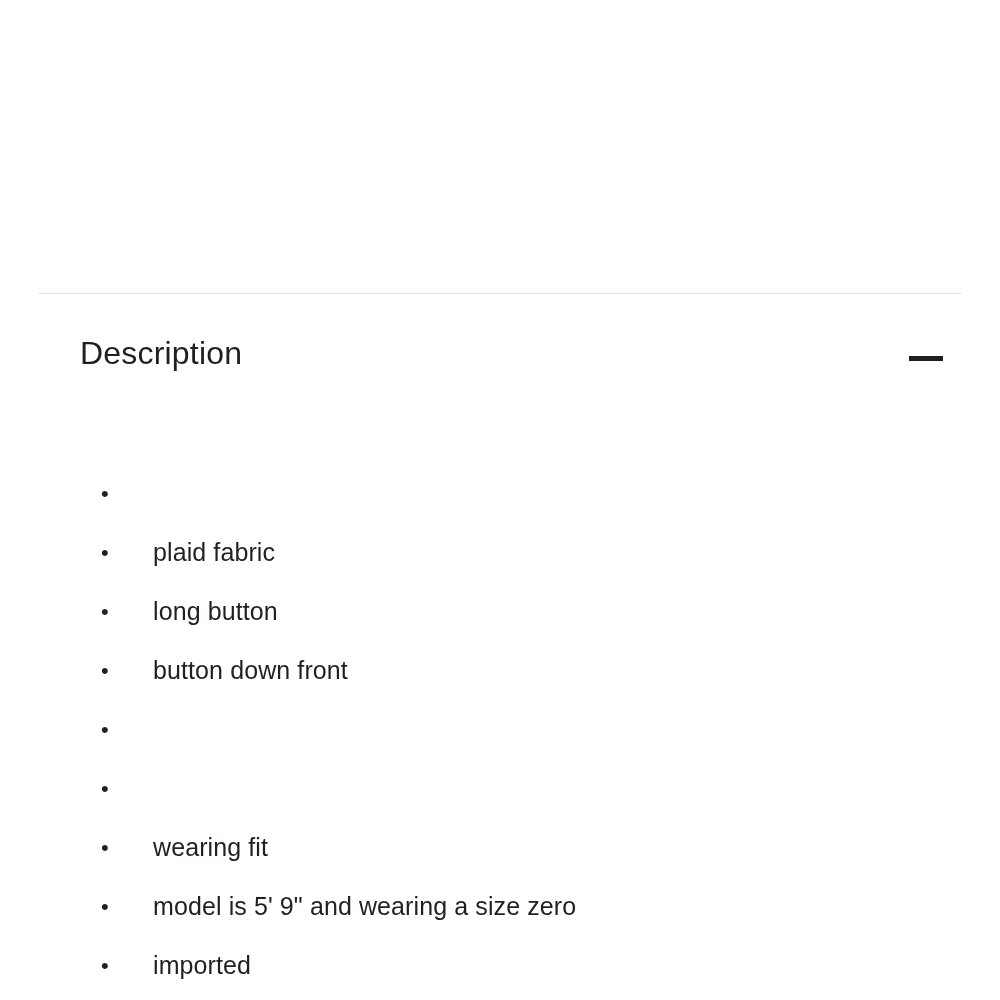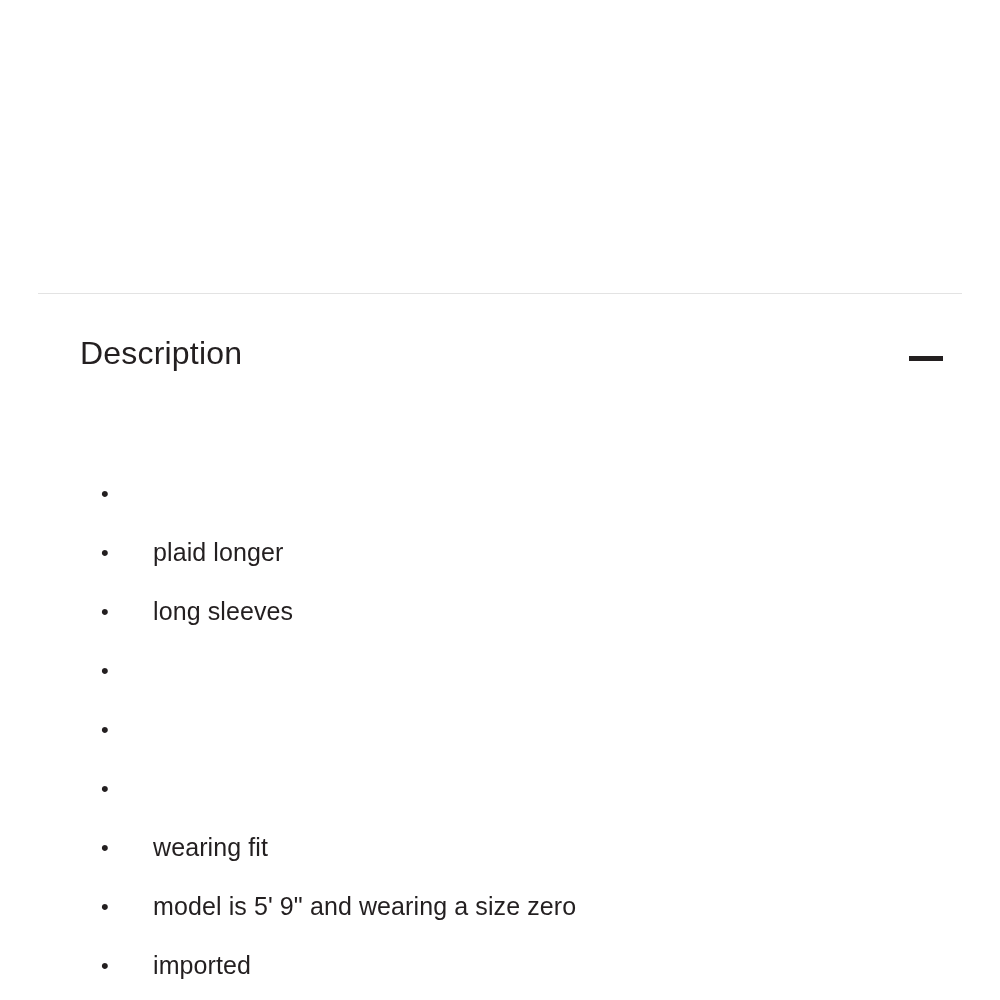--- a/index.html
+++ b/index.html
@@ -116,28 +116,29 @@
         <span class="bar"></span>
       </button>
     </div>
 
     <ul class="desc-list">
       <li>
         <span class="bullet">•</span>
       </li>
       <li>
         <span class="bullet">•</span>
-        <span>plaid longer</span>
+        <span>plaid fabric</span>
       </li>
       <li>
         <span class="bullet">•</span>
-        <span>long sleeves</span>
+        <span>long button</span>
       </li>
       <li>
         <span class="bullet">•</span>
+        <span>button down front</span>
       </li>
       <li>
         <span class="bullet">•</span>
       </li>
       <li>
         <span class="bullet">•</span>
       </li>
       <li>
         <span class="bullet">•</span>
         <span>wearing fit</span>

